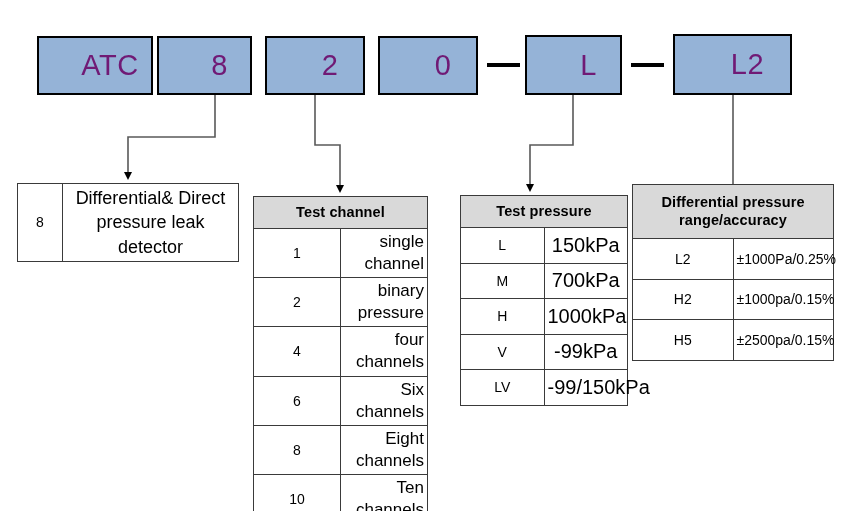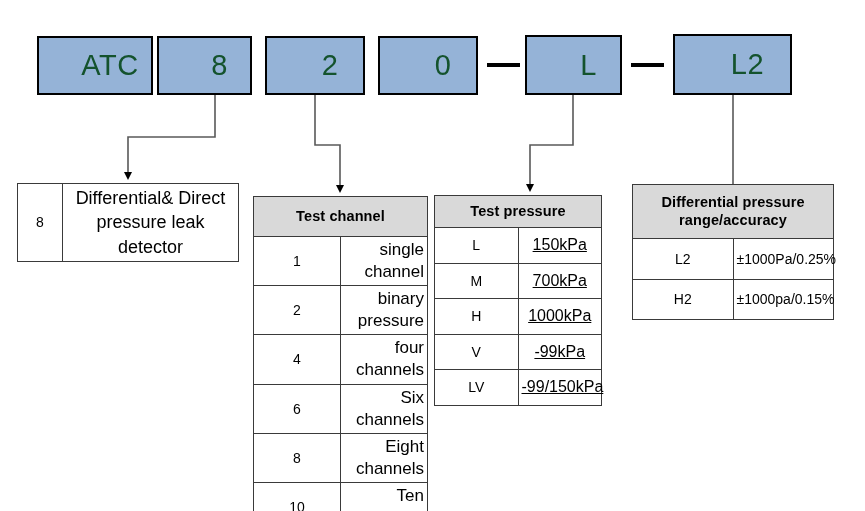--- a/index.html
+++ b/index.html
@@ -26,21 +26,21 @@
     box-sizing: border-box;
     background: #95b3d7;
     border: 2px solid #000000;
     display: flex;
     align-items: center;
     justify-content: center;
     font-size: 29px;
     font-weight: 400;
     letter-spacing: 0.5px;
     line-height: 1;
-    color: #14532d;
+    color: #701a75;
     padding-left: 30px;
   }
 
   
   .dash {
     position: absolute;
     height: 4px;
     background: #000000;
   }
 
@@ -82,30 +82,30 @@
 
   
   #classification-table { left: 17px; top: 183px; width: 222px; }
   #classification-table .hdr { height: 32px; font-size: 14.5px; }
   #classification-table .c-key { width: 45px; font-size: 14px; }
   #classification-table .c-val { font-size: 18px; line-height: 1.35; }
   #classification-table .body-row { height: 57px; }
 
   
   #test-channel-table { left: 253px; top: 196px; width: 175px; }
-  #test-channel-table .hdr { height: 40px; }
+  #test-channel-table .hdr { height: 32px; }
   #test-channel-table .c-key { width: 54px; font-size: 14px; }
   #test-channel-table .c-val { font-size: 17px; line-height: 1.3; text-align: right; }
   #test-channel-table .body-row { height: 43px; }
 
   
-  #test-pressure-table { left: 434px; top: 195px; width: 168px; }
+  #test-pressure-table { left: 460px; top: 195px; width: 168px; }
   #test-pressure-table .hdr { height: 32px; }
   #test-pressure-table .c-key { width: 49px; font-size: 14px; }
-  #test-pressure-table .c-val { font-size: 16px; text-decoration: underline; }
+  #test-pressure-table .c-val { font-size: 20px; }
   #test-pressure-table .body-row { height: 35.5px; }
 
   
   #diff-pressure-table { left: 632px; top: 184px; width: 202px; }
   #diff-pressure-table .hdr { height: 54px; }
   #diff-pressure-table .c-key { width: 49px; font-size: 14px; }
   #diff-pressure-table .c-val { font-size: 14px; }
   #diff-pressure-table .body-row { height: 40.5px; }
 </style>
 </head>
@@ -220,16 +220,20 @@
         <td class="hdr" colspan="2">Differential pressure range/accuracy</td>
       </tr>
       <tr class="body-row">
         <td class="c-key">L2</td>
         <td class="c-val">±1000Pa/0.25%</td>
       </tr>
       <tr class="body-row">
         <td class="c-key">H2</td>
         <td class="c-val">±1000pa/0.15%</td>
       </tr>
+      <tr class="body-row">
+        <td class="c-key">H5</td>
+        <td class="c-val">±2500pa/0.15%</td>
+      </tr>
     </tbody>
   </table>
 
 </div>
 
 </body></html>

